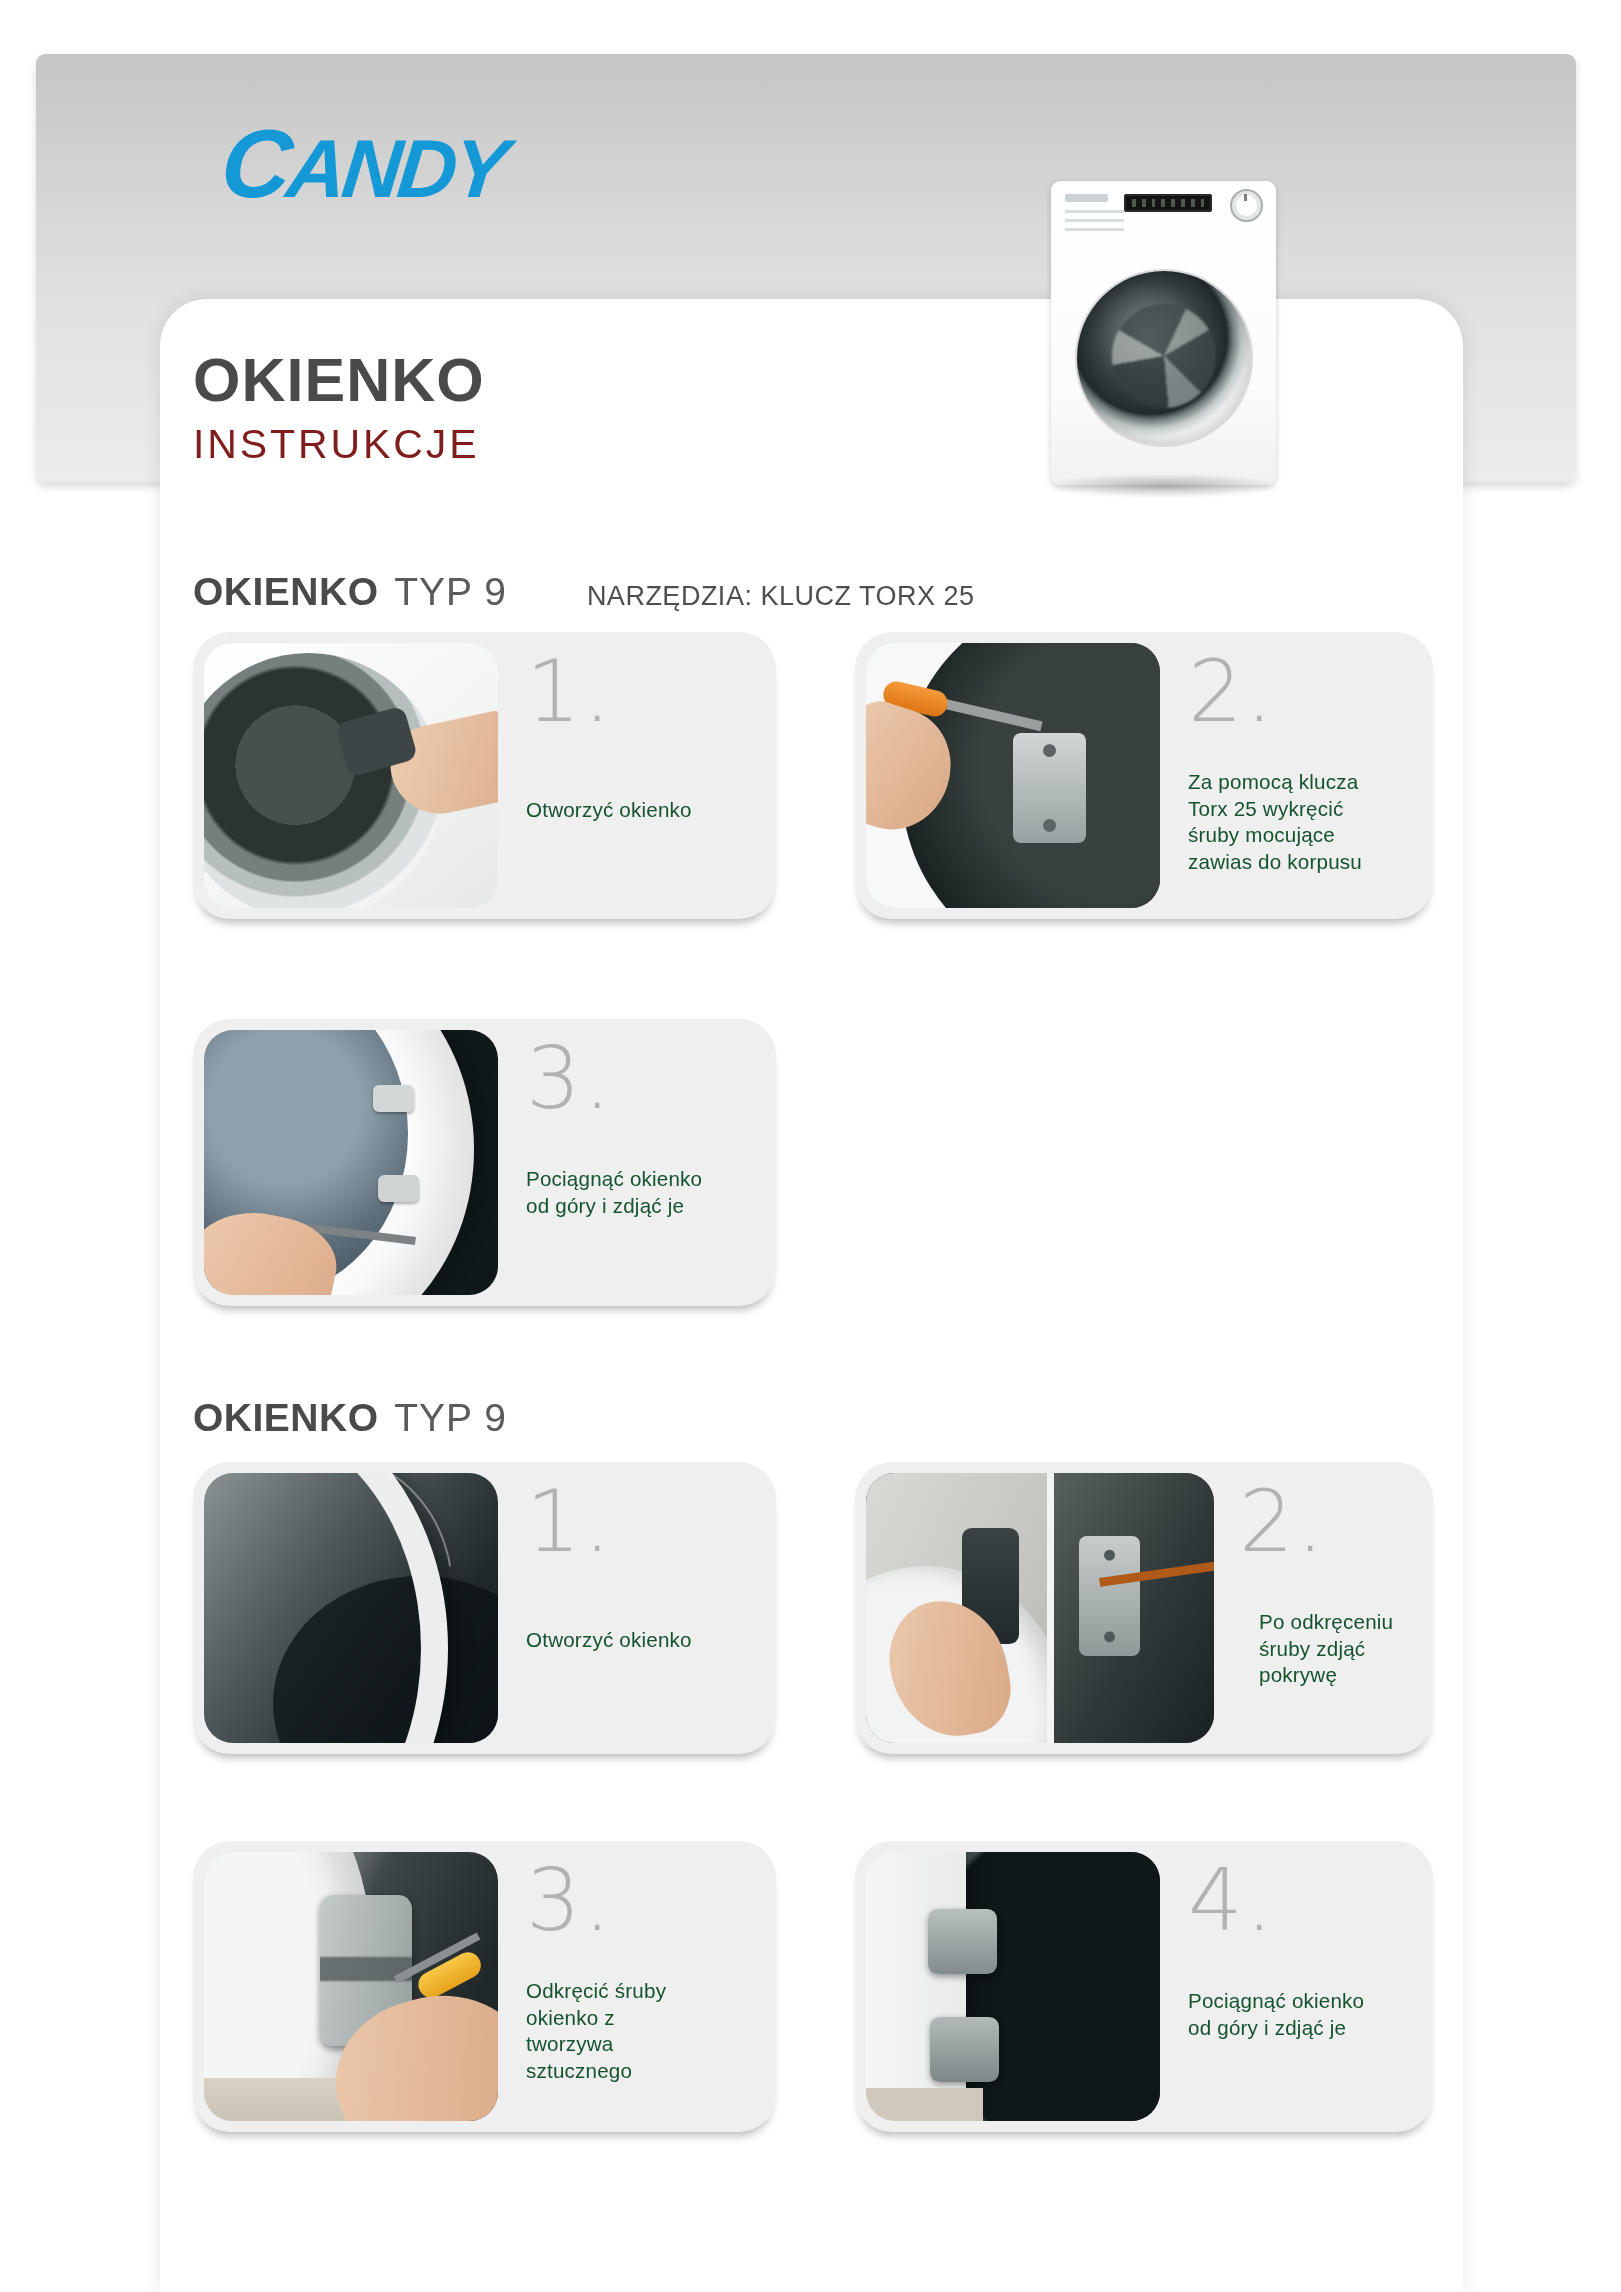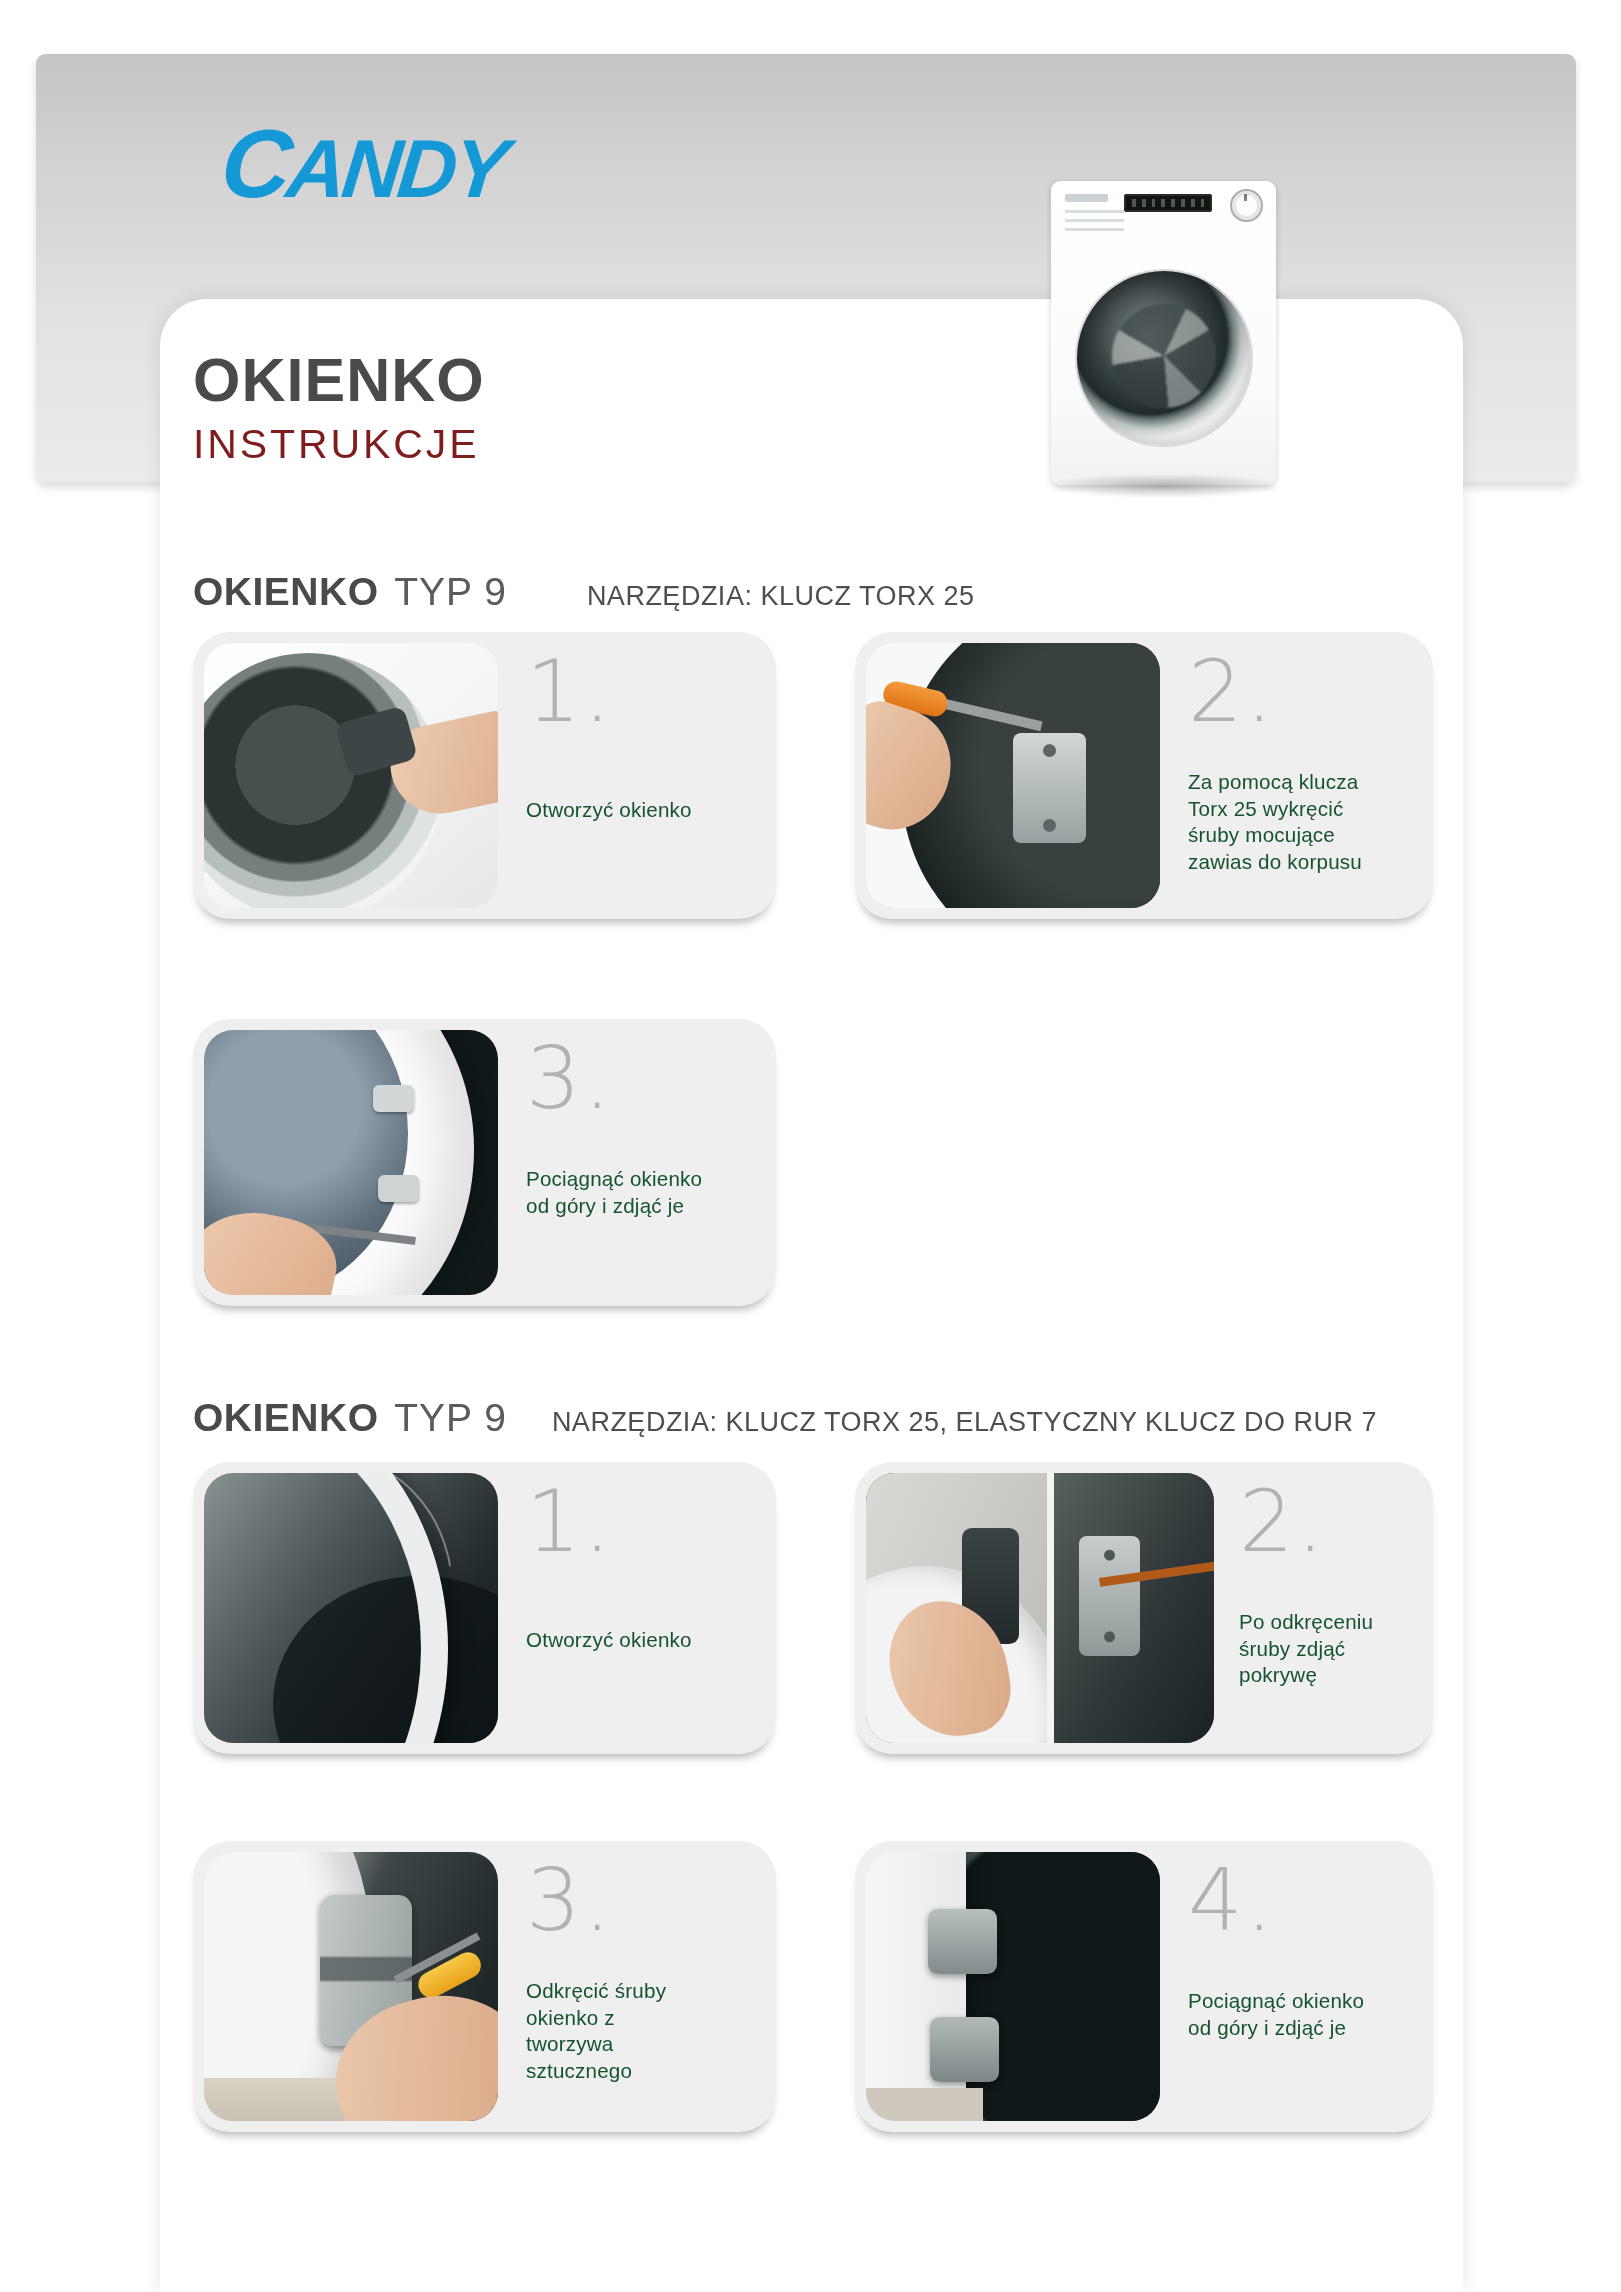--- a/index.html
+++ b/index.html
@@ -73,21 +73,21 @@
 
   .photo{position:absolute;left:10.8px;top:10.8px;bottom:10.8px;border-radius:29px;overflow:hidden;}
   .pw300{width:294px;}
   .pw355{width:348px;}
   .photo div{position:absolute;}
 
   .num{position:absolute;top:15.7px;line-height:1;font-size:86px;font-weight:300;
        color:#b2b2b2;letter-spacing:2.9px;font-family:"DejaVu Sans",sans-serif;}
   .nx340{left:333px;}  .nx392{left:384px;}
   .txt{position:absolute;font-size:20.6px;line-height:26.5px;color:#14532d;letter-spacing:0.2px;}
-  .tx340{left:333px;}  .tx392{left:384px;}
+  .tx340{left:333px;}  .tx392{left:404px;}
   .ty140{top:137px;}   .ty150{top:147px;}   .ty168{top:165px;}
   .w200{width:196px;}  .w185{width:181px;}  .w160{width:157px;}  .w155{width:152px;}
 
   
   #p11{background:linear-gradient(140deg,#ffffff 0%,#f4f5f5 55%,#e6e8e8 100%);}
   #p11 .a{left:-29px;top:9.8px;width:267px;height:267px;border-radius:50%;
       background:radial-gradient(circle at 45% 42%, #46504e 0 28%, #2b3433 28% 45%,
         #75807e 47% 54%, #b7bfbe 55% 61%, #dfe3e3 62% 70%, #f2f4f4 71% 100%);}
   #p11 .b{right:-15.7px;top:78px;width:122px;height:90px;border-radius:49px 11.8px 11.8px 59px;
       background:linear-gradient(120deg,#eeceb3 0%,#dcae8d 100%);transform:rotate(-12deg);}
@@ -244,21 +244,20 @@
         <div class="f"></div>
         <div class="d"></div>
     </div>
     <div class="num nx340">3.</div>
     <div class="txt tx340 ty150 w185">Pociągnąć okienko od góry i zdjąć je</div>
   </div>
 
   <div class="sec-head" id="sec2-head">
     <span class="sec-main">OKIENKO</span>
     <span class="sec-type">TYP 9</span>
-    <span class="sec-tools">NARZĘDZIA: KLUCZ TORX 25, ELASTYCZNY KLUCZ DO RUR 7</span>
   </div>
 
   <div class="card c21">
     <div class="photo pw300" id="p21">
       <div class="c"></div>
         <div class="a"></div>
         <div class="b"></div>
     </div>
     <div class="num nx340">1.</div>
     <div class="txt tx340 ty168 w200">Otworzyć okienko</div>

